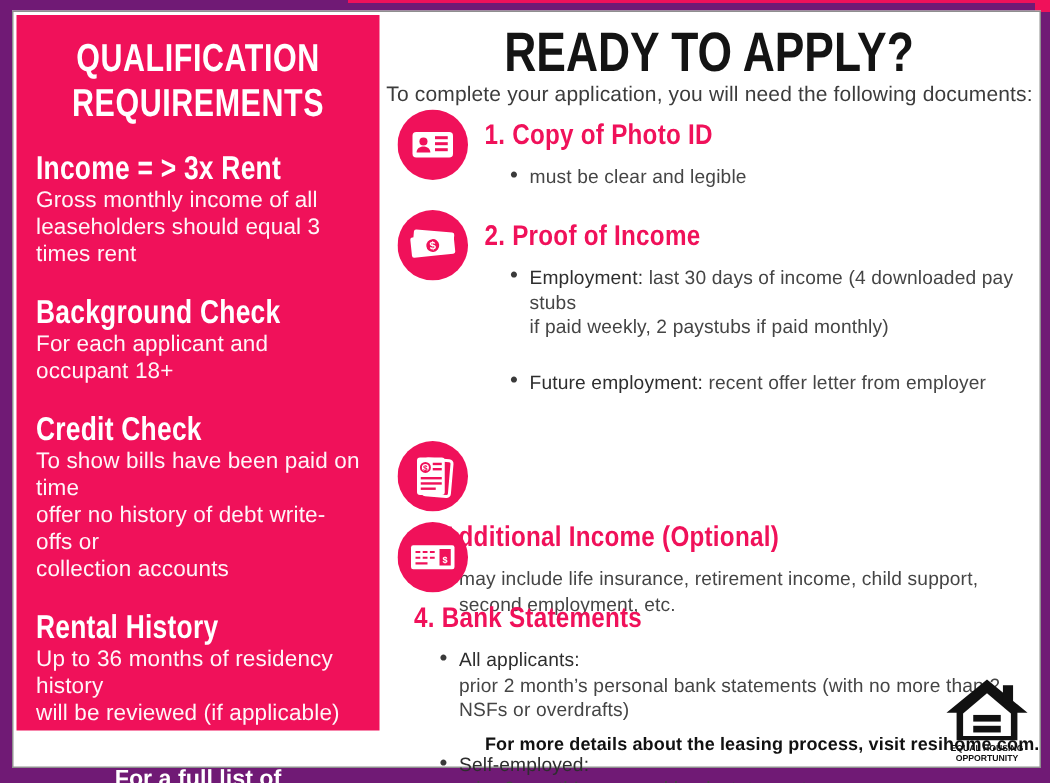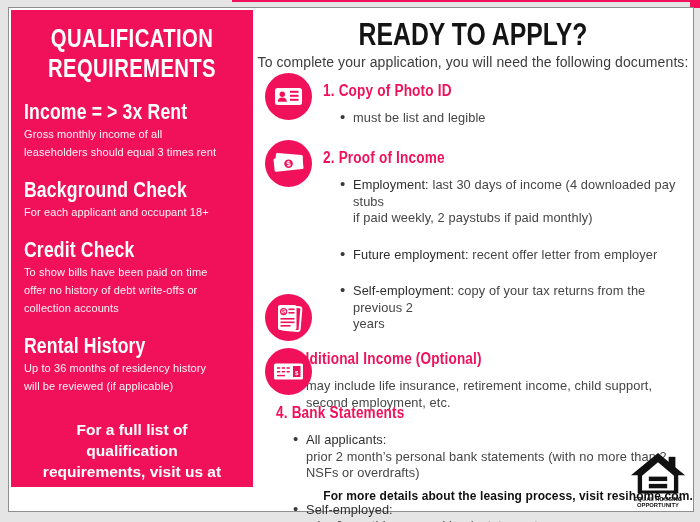--- a/index.html
+++ b/index.html
@@ -3,56 +3,56 @@
 <meta charset="utf-8">
 <style>
   * { box-sizing: border-box; }
   html,body { margin:0; padding:0; }
   body {
     width:700px; height:522px; overflow:hidden;
     background:#0a0a0a; position:relative;
     font-family:"Liberation Sans", sans-serif;
     -webkit-font-smoothing: antialiased;
   }
-  #frame { position:absolute; inset:0; background:#e5e5e5; }
+  #frame { position:absolute; inset:0; background:#701a75; }
   .sliver { position:absolute; background:#f0115a; }
   #top-sliver { top:0; left:232px; right:0; height:2px; }
   #corner-sliver { top:0; right:0; width:10px; height:8px; }
 
   #sheet {
     position:absolute; left:8px; top:7px; right:6px; bottom:10px;
     background:#ffffff; border:1px solid #8f8f8f;
   }
 
   
   #pink-panel {
     position:absolute; left:2px; top:2px; width:242px; height:477px;
     background:#f0115a; color:#fff; padding:0 13px;
   }
   .cond { display:inline-block; font-weight:700; transform:scaleX(.8); transform-origin:0 50%; }
   #lp-title { margin-top:13px; text-align:center; font-size:26px; line-height:30px; letter-spacing:.5px; }
   #lp-title .cond { transform:scaleX(.78); transform-origin:50% 0; text-align:center; }
   .lp-sec { margin-top:18px; }
   .lp-sec + .lp-sec { }
   .lp-sec-h { font-size:22px; line-height:22px; letter-spacing:.2px; white-space:nowrap; }
-  .lp-sec-body { margin-top:2px; font-size:11px; line-height:18px; color:rgba(255,255,255,.96); letter-spacing:.1px; }
+  .lp-sec-body { margin-top:2px; font-size:15px; line-height:18px; color:rgba(255,255,255,.96); letter-spacing:.1px; }
   .lp-sec-body span { display:block; }
   #lp-footer { margin-top:24px; text-align:center; font-weight:700; font-size:15.5px; line-height:21px; padding:0 6px; }
   #lp-footer span { display:block; }
 
   
   #right-panel { position:absolute; left:246px; top:3px; right:2px; height:478px; }
-  #rp-title { margin-top:8px; text-align:center; font-size:31px; line-height:31px; color:#141414; }
+  #rp-title { margin-top:8px; text-align:center; font-size:37px; line-height:31px; color:#141414; }
   #rp-title .cond { transform:scaleX(.8); transform-origin:50% 0; }
   #rp-subtitle { margin-top:4px; text-align:center; font-size:14px; color:#3c3c3c; letter-spacing:.1px; }
 
   .item { position:absolute; left:10px; right:6px; display:flex; align-items:flex-start; }
   .item-icon { width:47px; height:47px; flex:none; }
   .item-body { margin-left:11px; flex:1; min-width:0; }
-  .item-h { padding-top:8px; font-size:16px; line-height:20px; color:#f0115a; white-space:nowrap; }
+  .item-h { padding-top:8px; font-size:19px; line-height:20px; color:#f0115a; white-space:nowrap; }
   .item-h .cond { transform:scaleX(.85); transform-origin:0 50%; letter-spacing:.2px; }
   .item ul { margin:9px 0 0 0; padding:0; list-style:none; }
   .item li { position:relative; padding-left:30px; font-size:12.8px; line-height:16.5px; color:#454545; letter-spacing:.1px; }
   .item li + li { margin-top:20px; }
   .item li::before { content:"•"; position:absolute; left:17px; top:-1px; font-size:15px; color:#3a3a3a; }
   .lead { font-weight:400; color:#2e2e2e; }
   .bl { display:block; }
 
   #item-1 { top:62px; }
   #item-2 { top:129px; }
@@ -131,21 +131,21 @@
           <rect x="10" y="15" width="27" height="17" rx="2.5" fill="#fff"></rect>
           <circle cx="17.3" cy="21.3" r="2.7" fill="#f0115a"></circle>
           <path d="M12.7 28.7 c0-2.7 2.1-4.1 4.6-4.1 s4.6 1.4 4.6 4.1 z" fill="#f0115a"></path>
           <rect x="25" y="17.8" width="8.5" height="2" fill="#f0115a"></rect>
           <rect x="25" y="21.8" width="8.5" height="2" fill="#f0115a"></rect>
           <rect x="25" y="25.8" width="8.5" height="2" fill="#f0115a"></rect>
         </svg>
         <div class="item-body">
           <div class="item-h"><span class="cond">1. Copy of Photo ID</span></div>
           <ul>
-            <li><span>must be list and legible</span></li>
+            <li><span>must be clear and legible</span></li>
           </ul>
         </div>
       </div>
 
       <div class="item" id="item-2">
         <svg class="item-icon" viewBox="0 0 47 47">
           <circle cx="23.5" cy="23.5" r="23.5" fill="#f0115a"></circle>
           <rect x="10.5" y="14" width="27" height="12.5" rx="1.5" fill="#fff" transform="rotate(5 24 20)"></rect>
           <g transform="rotate(-6 23.5 23.5)">
             <rect x="9" y="17" width="29" height="13.5" rx="1.5" fill="#fff"></rect>
@@ -155,24 +155,20 @@
         </svg>
         <div class="item-body">
           <div class="item-h"><span class="cond">2. Proof of Income</span></div>
           <ul>
             <li>
               <span class="lead">Employment:</span><span> last 30 days of income (4 downloaded pay stubs</span>
               <span class="bl">if paid weekly, 2 paystubs if paid monthly)</span>
             </li>
             <li>
               <span class="lead">Future employment:</span><span> recent offer letter from employer</span>
-            </li>
-            <li>
-              <span class="lead">Self-employment:</span><span> copy of your tax returns from the previous 2</span>
-              <span class="bl">years</span>
             </li>
           </ul>
         </div>
       </div>
 
       <div class="item" id="item-3">
         <svg class="item-icon" viewBox="0 0 47 47">
           <circle cx="23.5" cy="23.5" r="23.5" fill="#f0115a"></circle>
           <rect x="17.5" y="12.5" width="18" height="24" rx="2" fill="none" stroke="#fff" stroke-width="2" transform="rotate(5 26.5 24.5)"></rect>
           <rect x="13" y="11" width="18.5" height="25" rx="2" fill="#fff"></rect>

